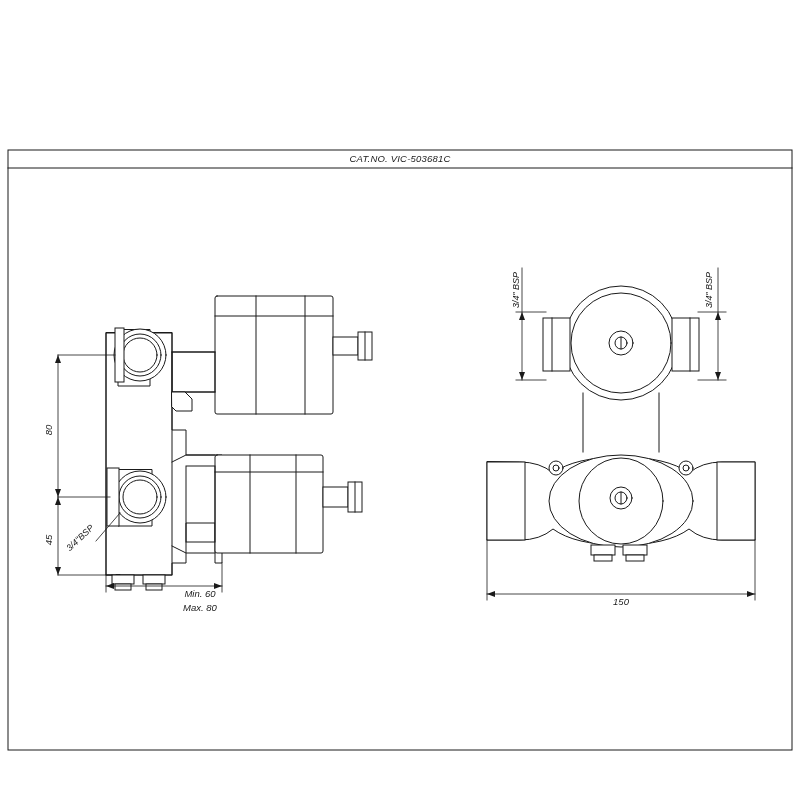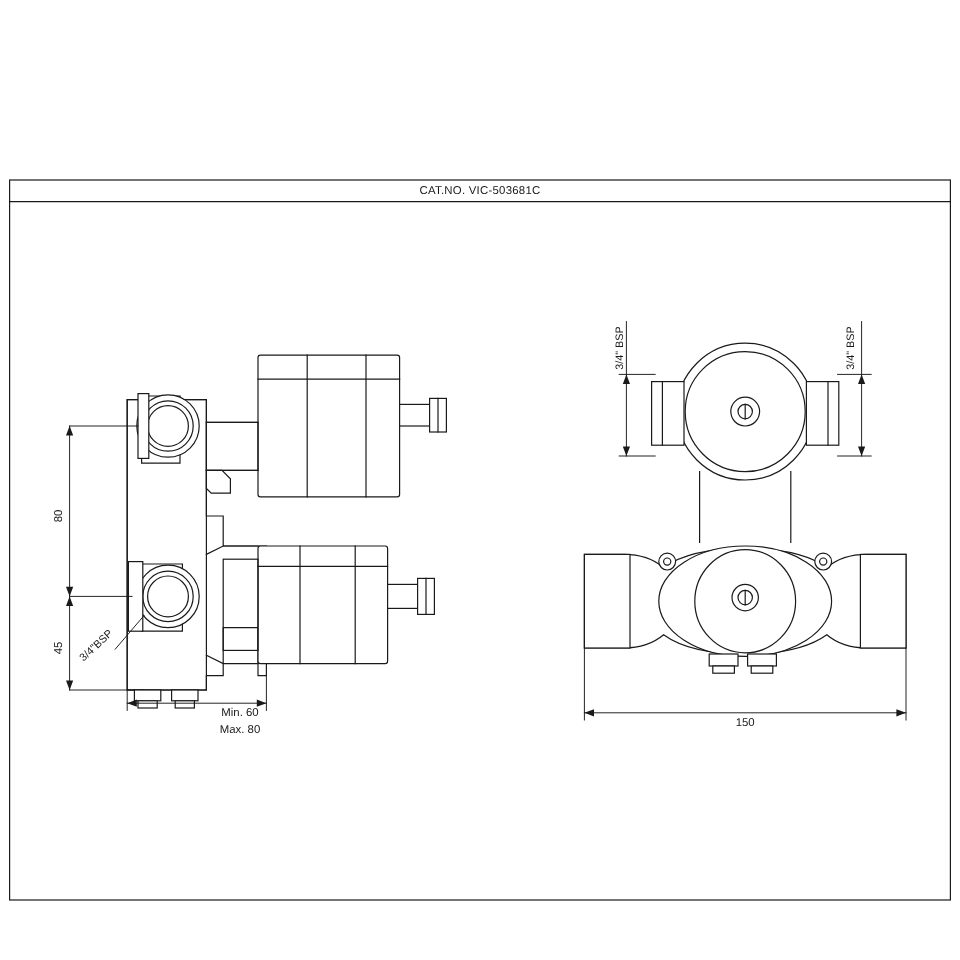--- a/index.html
+++ b/index.html
@@ -11,20 +11,21 @@
     width: 800px;
     height: 800px;
     font-family: "Liberation Sans", sans-serif;
     color: #1a1a1a;
     overflow: hidden;
   }
   #sheet {
     position: relative;
     width: 800px;
     height: 563px;
+    font-style: italic;
   }
   #drawing-svg {
     position: absolute;
     left: 0;
     top: 0;
     width: 800px;
     height: 800px;
   }
   .ttl {
     font-size: 9.5px;

